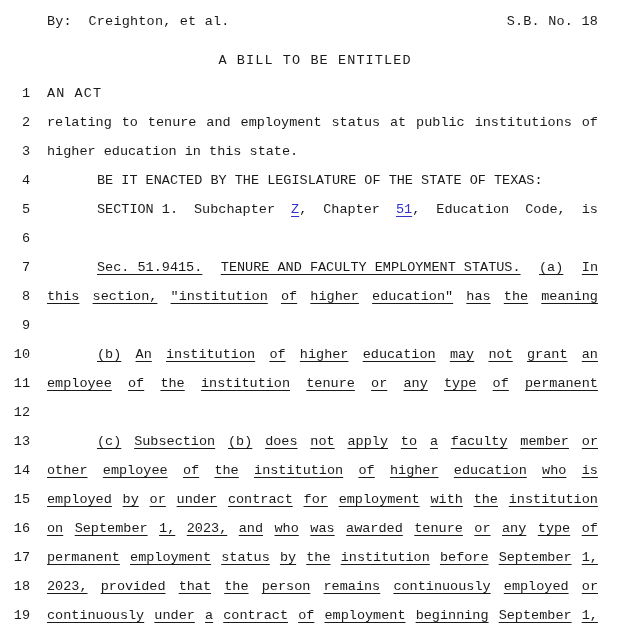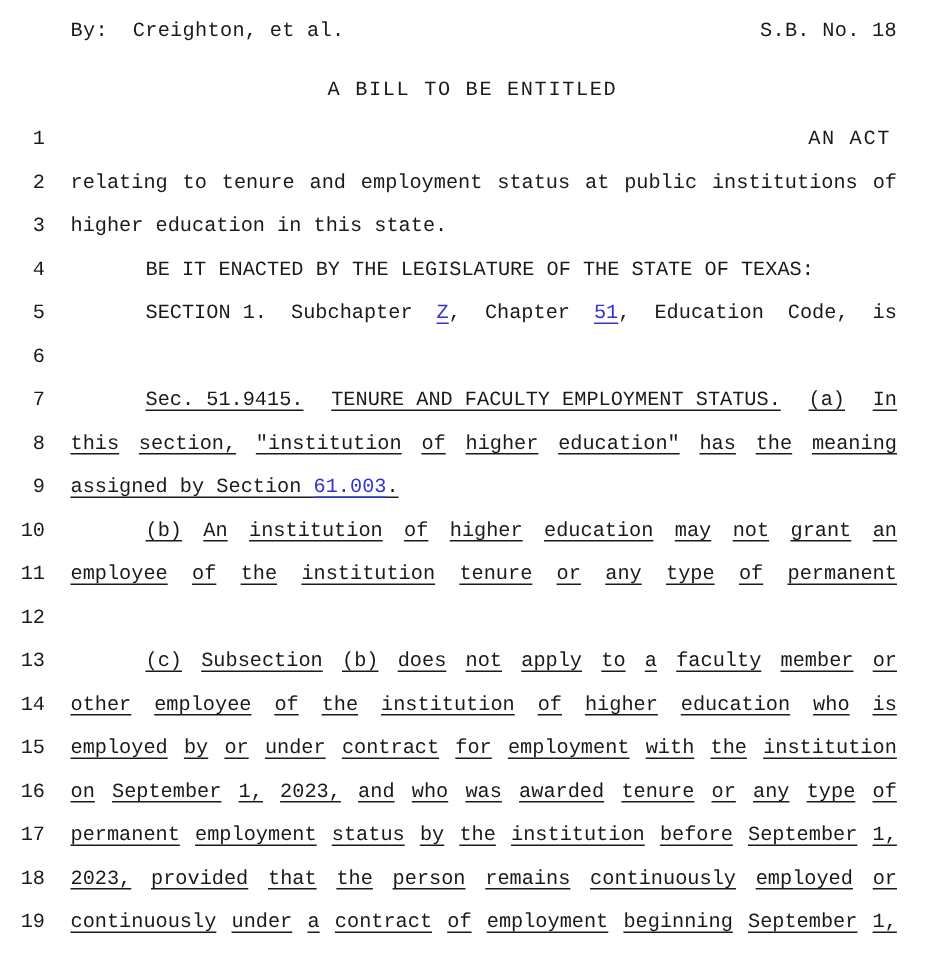--- a/index.html
+++ b/index.html
@@ -69,21 +69,21 @@
   }
   .line-text {
     position: absolute;
     left: 47px;
     right: 36px;
     top: 5px;
     white-space: pre;
   }
   
   .line-text.center {
-    text-align: right;
+    text-align: left;
     letter-spacing: 1.1px;
     right: 40px;
   }
 
   
   .just {
     display: flex;
     flex-direction: row;
     justify-content: space-between;
     white-space: pre;
@@ -197,21 +197,20 @@
       <span class="w">higher</span>
       <span class="w">education"</span>
       <span class="w">has</span>
       <span class="w">the</span>
       <span class="w">meaning</span>
     </span>
   </div>
 
   <div class="line">
     <span class="line-no">9</span>
-    <span class="line-text ul-row"><span>assigned by Section </span><a class="lnk" href="#">61.003</a><span>.</span></span>
   </div>
 
   <div class="line">
     <span class="line-no">10</span>
     <span class="line-text just ul-row">
       <span class="w"><span class="indent"></span><span>(b)</span></span>
       <span class="w">An</span>
       <span class="w">institution</span>
       <span class="w">of</span>
       <span class="w">higher</span>

